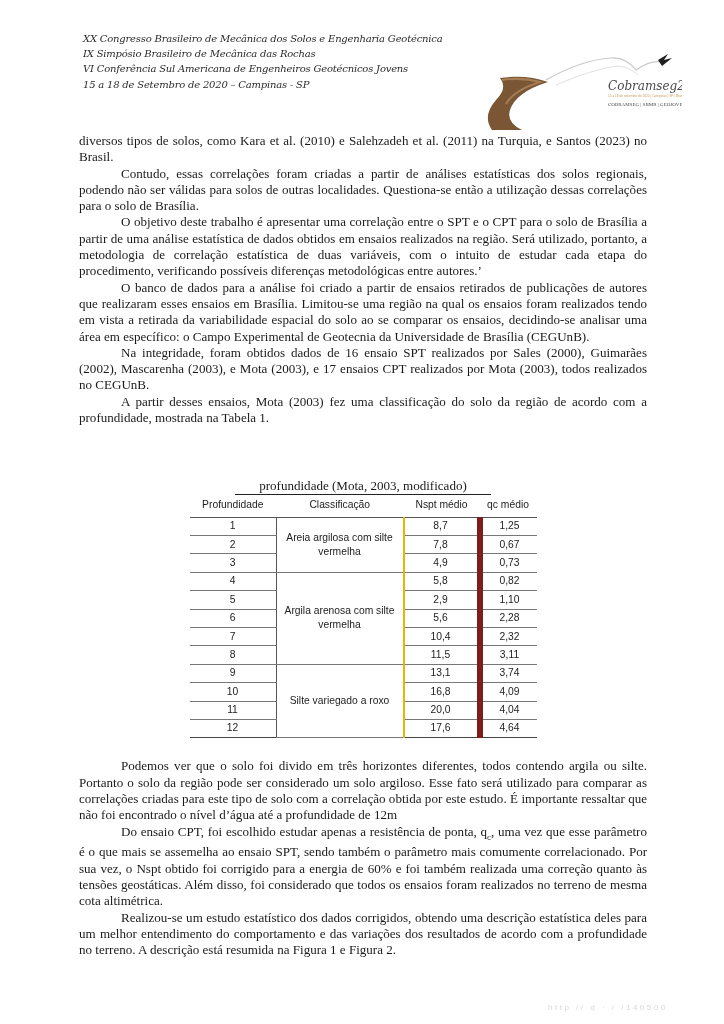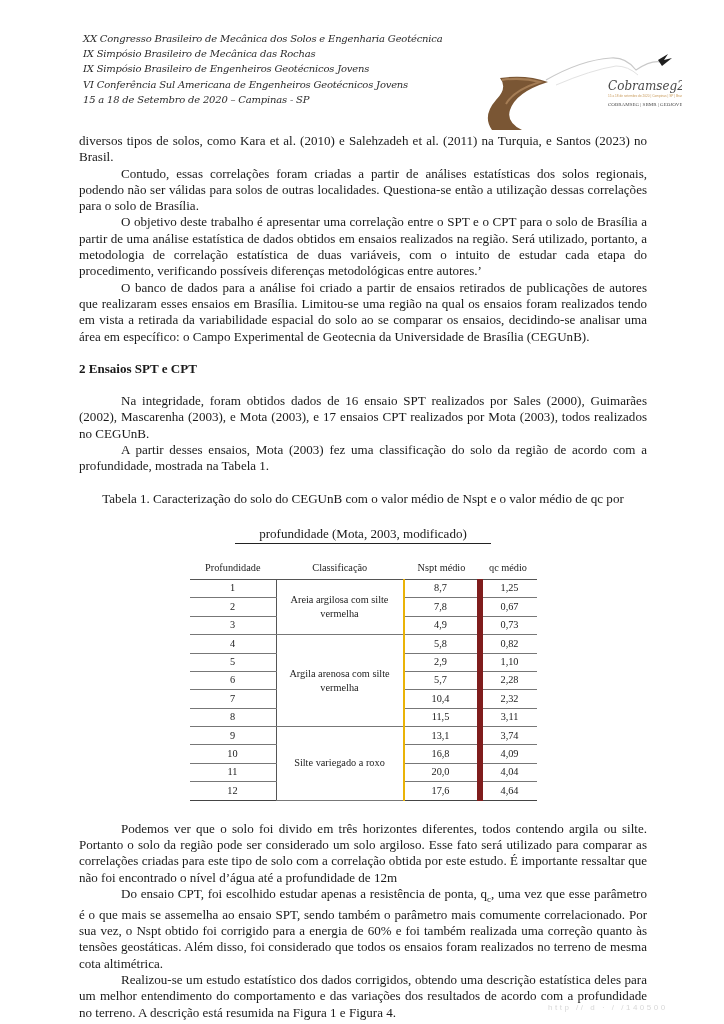--- a/index.html
+++ b/index.html
@@ -6,65 +6,63 @@
   body { width: 724px; height: 1024px; position: relative; overflow: hidden; font-family: "Liberation Serif", serif; color: #1a1a1a; }
   .header-text { position: absolute; left: 83px; top: 31px; font-family: "DejaVu Serif", serif; font-style: italic; font-size: 10px; line-height: 15.2px; color: #2a2a2a; letter-spacing: -0.2px; }
   .header-text div { white-space: nowrap; }
   .logo { position: absolute; left: 486px; top: 30px; width: 196px; height: 100px; }
   .content { position: absolute; left: 79px; top: 133px; width: 568px; font-size: 13.05px; line-height: 16.3px; text-align: justify; }
   .content p { margin: 0; }
   .indent { text-indent: 42px; }
   .section-title { font-weight: bold; margin-top: 16px !important; margin-bottom: 16px !important; }
   .caption { text-align: center; margin-top: 16px !important; line-height: 15.5px; }
   .caption .l2 { display: inline-block; border-bottom: 1px solid #222; padding: 0 24px 1px 24px; margin-top: 20px; }
-  table.data { margin: 14px auto; border-collapse: collapse; font-family: Liberation Serif, serif; font-size: 10.3px; color: #222; }
+  table.data { margin: 0 auto; border-collapse: collapse; font-family: Liberation Sans, sans-serif; font-size: 10.3px; color: #222; }
   table.data th { font-weight: normal; padding: 2px 6px 3px 6px; border-bottom: 1px solid #555; text-align: center; }
   table.data td { text-align: center; border-bottom: 1px solid #777; height: 17.4px; padding: 0 6px; }
   table.data td.c1 { width: 74px; border-right: 1px solid #555; }
   table.data td.c2 { width: 114px; border-right: 2px solid #eab308; line-height: 14px; }
   table.data td.c3 { width: 60px; border-right: 6px solid #7f1d1d; }
   table.data td.c4 { width: 42px; }
   table.data tr.last td { border-bottom: 1.5px solid #444; }
   .after-table { margin-top: 20px !important; }
   .footer-url { position: absolute; left: 516px; top: 1003px; font-family: "Liberation Sans", sans-serif; font-size: 8px; color: #d8d8d8; letter-spacing: 2.5px; padding-left: 32px; }
   sub { font-size: 9px; }
 </style>
 </head>
 <body>
 
 <div class="header-text">
   <div>XX Congresso Brasileiro de Mecânica dos Solos e Engenharia Geotécnica</div>
   <div>IX Simpósio Brasileiro de Mecânica das Rochas</div>
-  <div>IX Simpósio Brasileiro de Engenheiros Geotécnicos Jovens</div>
   <div>VI Conferência Sul Americana de Engenheiros Geotécnicos Jovens</div>
   <div>15 a 18 de Setembro de 2020 – Campinas - SP</div>
 </div>
 
 <svg class="logo" viewBox="0 0 196 100">
   <path d="M60 50 Q 95 30 125 28 Q 140 27 150 40 Q 165 30 175 32" fill="none" stroke="#c9c9c9" stroke-width="1.2"></path>
   <path d="M70 55 Q 105 40 130 36 Q 142 36 152 45" fill="none" stroke="#e2e2e2" stroke-width="1"></path>
   <path d="M14 48 Q 40 44 62 52 Q 30 62 24 80 Q 20 92 36 100 L 6 100 Q -4 86 10 70 Q 22 58 14 48 Z" fill="#7a5634"></path>
   <path d="M16 50 Q 36 47 54 52 Q 28 60 20 74" fill="none" stroke="#a57d55" stroke-width="2"></path>
   <path d="M172 30 L 182 24 L 178 30 L 186 28 L 176 36 Z" fill="#1f1f1f"></path>
   <text x="122" y="60" font-family="DejaVu Serif, serif" font-style="italic" font-size="12" fill="#4a4a4a">Cobramseg2020</text>
   <text x="122" y="67" font-family="Liberation Sans, sans-serif" font-size="3.2" fill="#c89a5a">15 a 18 de setembro de 2020 | Campinas | SP | Brasil</text>
   <text x="122" y="76" font-family="Liberation Serif, serif" font-size="5" fill="#4a4a4a">COBRAMSEG | SBMR | GEOJOVEM</text>
 </svg>
 
 <div class="content">
   <p>diversos tipos de solos, como Kara et al. (2010) e Salehzadeh et al. (2011) na Turquia, e Santos (2023) no Brasil.</p>
   <p class="indent">Contudo, essas correlações foram criadas a partir de análises estatísticas dos solos regionais, podendo não ser válidas para solos de outras localidades. Questiona-se então a utilização dessas correlações para o solo de Brasília.</p>
   <p class="indent">O objetivo deste trabalho é apresentar uma correlação entre o SPT e o CPT para o solo de Brasília a partir de uma análise estatística de dados obtidos em ensaios realizados na região. Será utilizado, portanto, a metodologia de correlação estatística de duas variáveis, com o intuito de estudar cada etapa do procedimento, verificando possíveis diferenças metodológicas entre autores.’</p>
   <p class="indent">O banco de dados para a análise foi criado a partir de ensaios retirados de publicações de autores que realizaram esses ensaios em Brasília. Limitou-se uma região na qual os ensaios foram realizados tendo em vista a retirada da variabilidade espacial do solo ao se comparar os ensaios, decidindo-se analisar uma área em específico: o Campo Experimental de Geotecnia da Universidade de Brasília (CEGUnB).</p>
-  <p class="section-title">2 Ensaios SPT e CPT</p>
   <p class="indent">Na integridade, foram obtidos dados de 16 ensaio SPT realizados por Sales (2000), Guimarães (2002), Mascarenha (2003), e Mota (2003), e 17 ensaios CPT realizados por Mota (2003), todos realizados no CEGUnB.</p>
   <p class="indent">A partir desses ensaios, Mota (2003) fez uma classificação do solo da região de acordo com a profundidade, mostrada na Tabela 1.</p>
 
   <p class="caption">
-    <span>Tabela 1.  Caracterização do solo do CEGUnB com o valor médio de Nspt e o valor médio de qc por</span><br>
+    <br>
     <span class="l2">profundidade (Mota, 2003, modificado)</span>
   </p>
 
   <table class="data">
     <thead>
       <tr>
         <th>Profundidade</th>
         <th>Classificação</th>
         <th>Nspt médio</th>
         <th>qc médio</th>
@@ -93,21 +91,21 @@
         <td class="c3">5,8</td>
         <td class="c4">0,82</td>
       </tr>
       <tr>
         <td class="c1">5</td>
         <td class="c3">2,9</td>
         <td class="c4">1,10</td>
       </tr>
       <tr>
         <td class="c1">6</td>
-        <td class="c3">5,7</td>
+        <td class="c3">5,6</td>
         <td class="c4">2,28</td>
       </tr>
       <tr>
         <td class="c1">7</td>
         <td class="c3">10,4</td>
         <td class="c4">2,32</td>
       </tr>
       <tr>
         <td class="c1">8</td>
         <td class="c3">11,5</td>
@@ -132,16 +130,16 @@
       <tr class="last">
         <td class="c1">12</td>
         <td class="c3">17,6</td>
         <td class="c4">4,64</td>
       </tr>
     </tbody>
   </table>
 
   <p class="indent after-table">Podemos ver que o solo foi divido em três horizontes diferentes, todos contendo argila ou silte. Portanto o solo da região pode ser considerado um solo argiloso. Esse fato será utilizado para comparar as correlações criadas para este tipo de solo com a correlação obtida por este estudo. É importante ressaltar que não foi encontrado o nível d’água até a profundidade de 12m</p>
   <p class="indent"><span>Do ensaio CPT, foi escolhido estudar apenas a resistência de ponta, q</span><sub>c</sub><span>, uma vez que esse parâmetro é o que mais se assemelha ao ensaio SPT, sendo também o parâmetro mais comumente correlacionado. Por sua vez, o Nspt obtido foi corrigido para a energia de 60% e foi também realizada uma correção quanto às tensões geostáticas. Além disso, foi considerado que todos os ensaios foram realizados no terreno de mesma cota altimétrica.</span></p>
-  <p class="indent">Realizou-se um estudo estatístico dos dados corrigidos, obtendo uma descrição estatística deles para um melhor entendimento do comportamento e das variações dos resultados de acordo com a profundidade no terreno. A descrição está resumida na Figura 1 e Figura 4.</p>
+  <p class="indent">Realizou-se um estudo estatístico dos dados corrigidos, obtendo uma descrição estatística deles para um melhor entendimento do comportamento e das variações dos resultados de acordo com a profundidade no terreno. A descrição está resumida na Figura 1 e Figura 2.</p>
 </div>
 
 <div class="footer-url">http   //     d     ·    /  /140500</div>
 
 </body></html>

